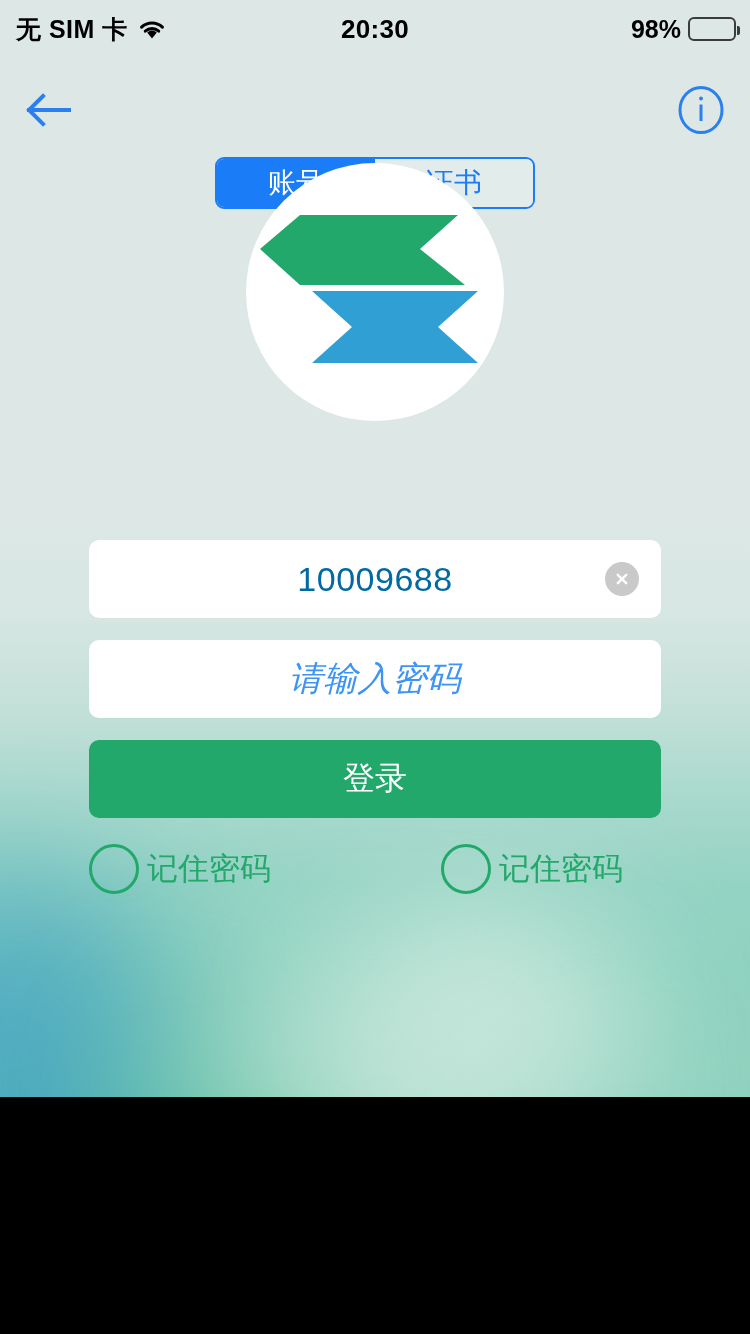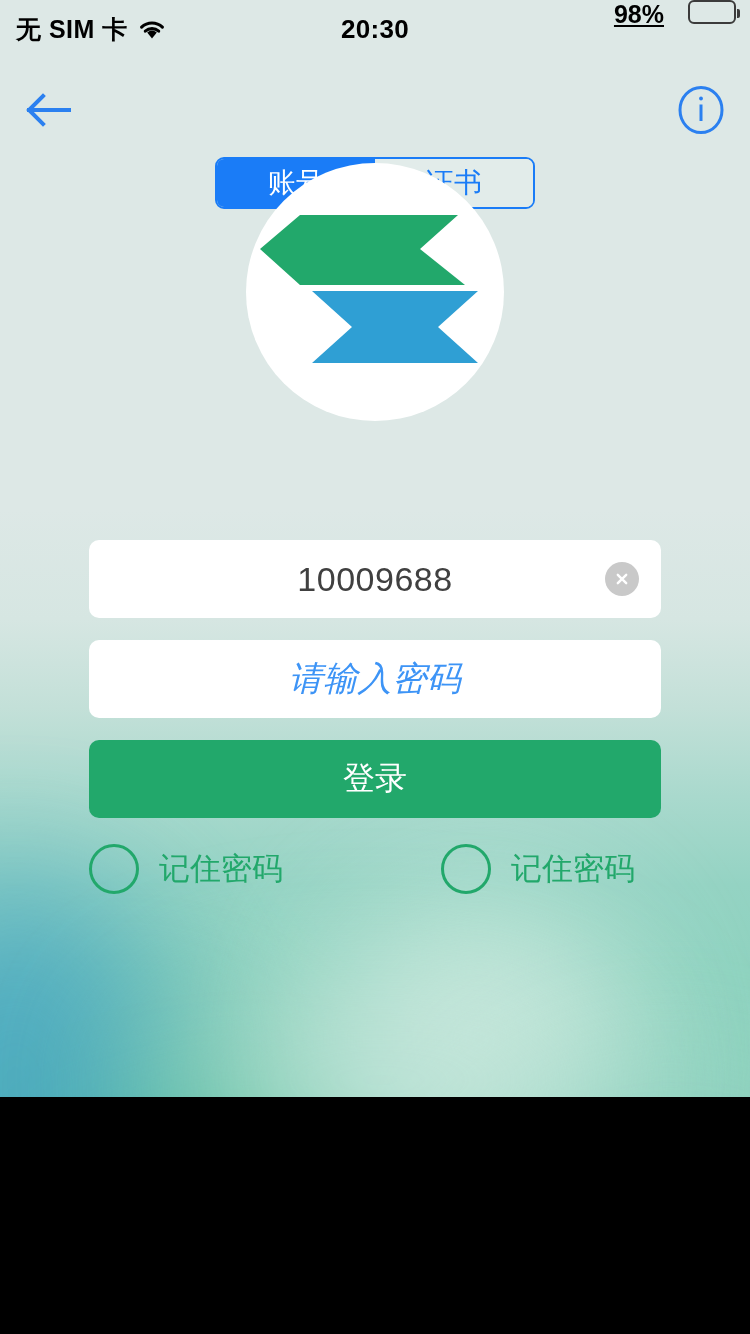--- a/index.html
+++ b/index.html
@@ -112,21 +112,21 @@
   .sb-time {
     position: absolute;
     left: 0; right: 0; top: 0; height: 58px;
     display: flex; align-items: center; justify-content: center;
     font-size: 26px; font-weight: 700;
     letter-spacing: .3px;
   }
   .sb-right {
     position: absolute;
     right: 14px; top: 0; height: 58px;
-    display: flex; gap: 24px; text-decoration: underline;
+    display: flex; align-items: center; gap: 7px;
   }
   .sb-battery-text { font-size: 25px; font-weight: 600; }
   .battery {
     position: relative;
     width: 48px; height: 24px;
     border: 2px solid #3b3b3b;
     border-radius: 6px;
     box-sizing: border-box;
     padding: 2px;
   }
@@ -216,21 +216,21 @@
     background: #ffffff;
     border-radius: 10px;
     margin-bottom: 22px;
     display: flex;
     align-items: center;
     justify-content: center;
   }
   .field-value,
   .field-placeholder {
     font-size: 34px;
-    color: #404040;
+    color: #0369a1;
     text-align: center;
     letter-spacing: .5px;
   }
   .field-placeholder { color: #3d94f6; font-style: italic; }
   .clear-btn {
     position: absolute;
     right: 22px; top: 50%;
     transform: translateY(-50%);
     width: 34px; height: 34px;
     border-radius: 50%;
@@ -266,21 +266,21 @@
   }
   .option.first { width: 352px; }
   .checkbox-circle {
     width: 50px; height: 50px;
     border: 3px solid #22a86b;
     border-radius: 50%;
     box-sizing: border-box;
     flex: none;
   }
   .option-label {
-    margin-left: 20px;
+    margin-left: 8px;
     font-size: 31px;
     color: #22a86b;
   }
 </style>
 </head>
 <body>
 
 <div id="screen">
 
   <div class="bg-layer bg-base"></div>

